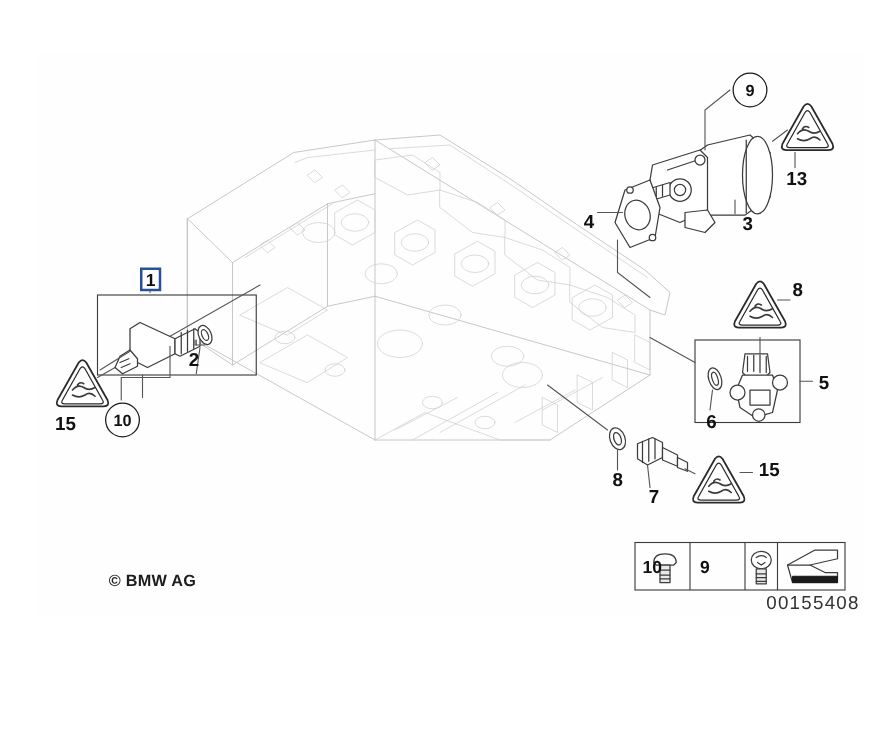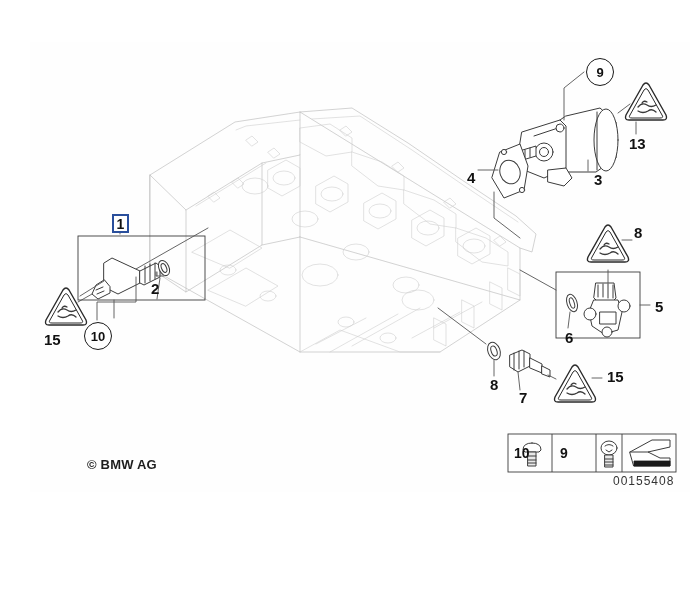--- a/index.html
+++ b/index.html
@@ -82,21 +82,21 @@
     color: #1d1d1d;
     letter-spacing: 0.2px;
     white-space: nowrap;
     margin-left: 31px;
   }
   #partno {
     position: absolute;
     left: 613px;
     top: 474px;
     font-family: "Liberation Sans", sans-serif;
-    font-size: 12px;
+    font-size: 15px;
     color: #333333;
     letter-spacing: 1px;
     white-space: nowrap;
     text-align: right;
   }
 </style>
 </head>
 <body>
 
 <div id="stage">

